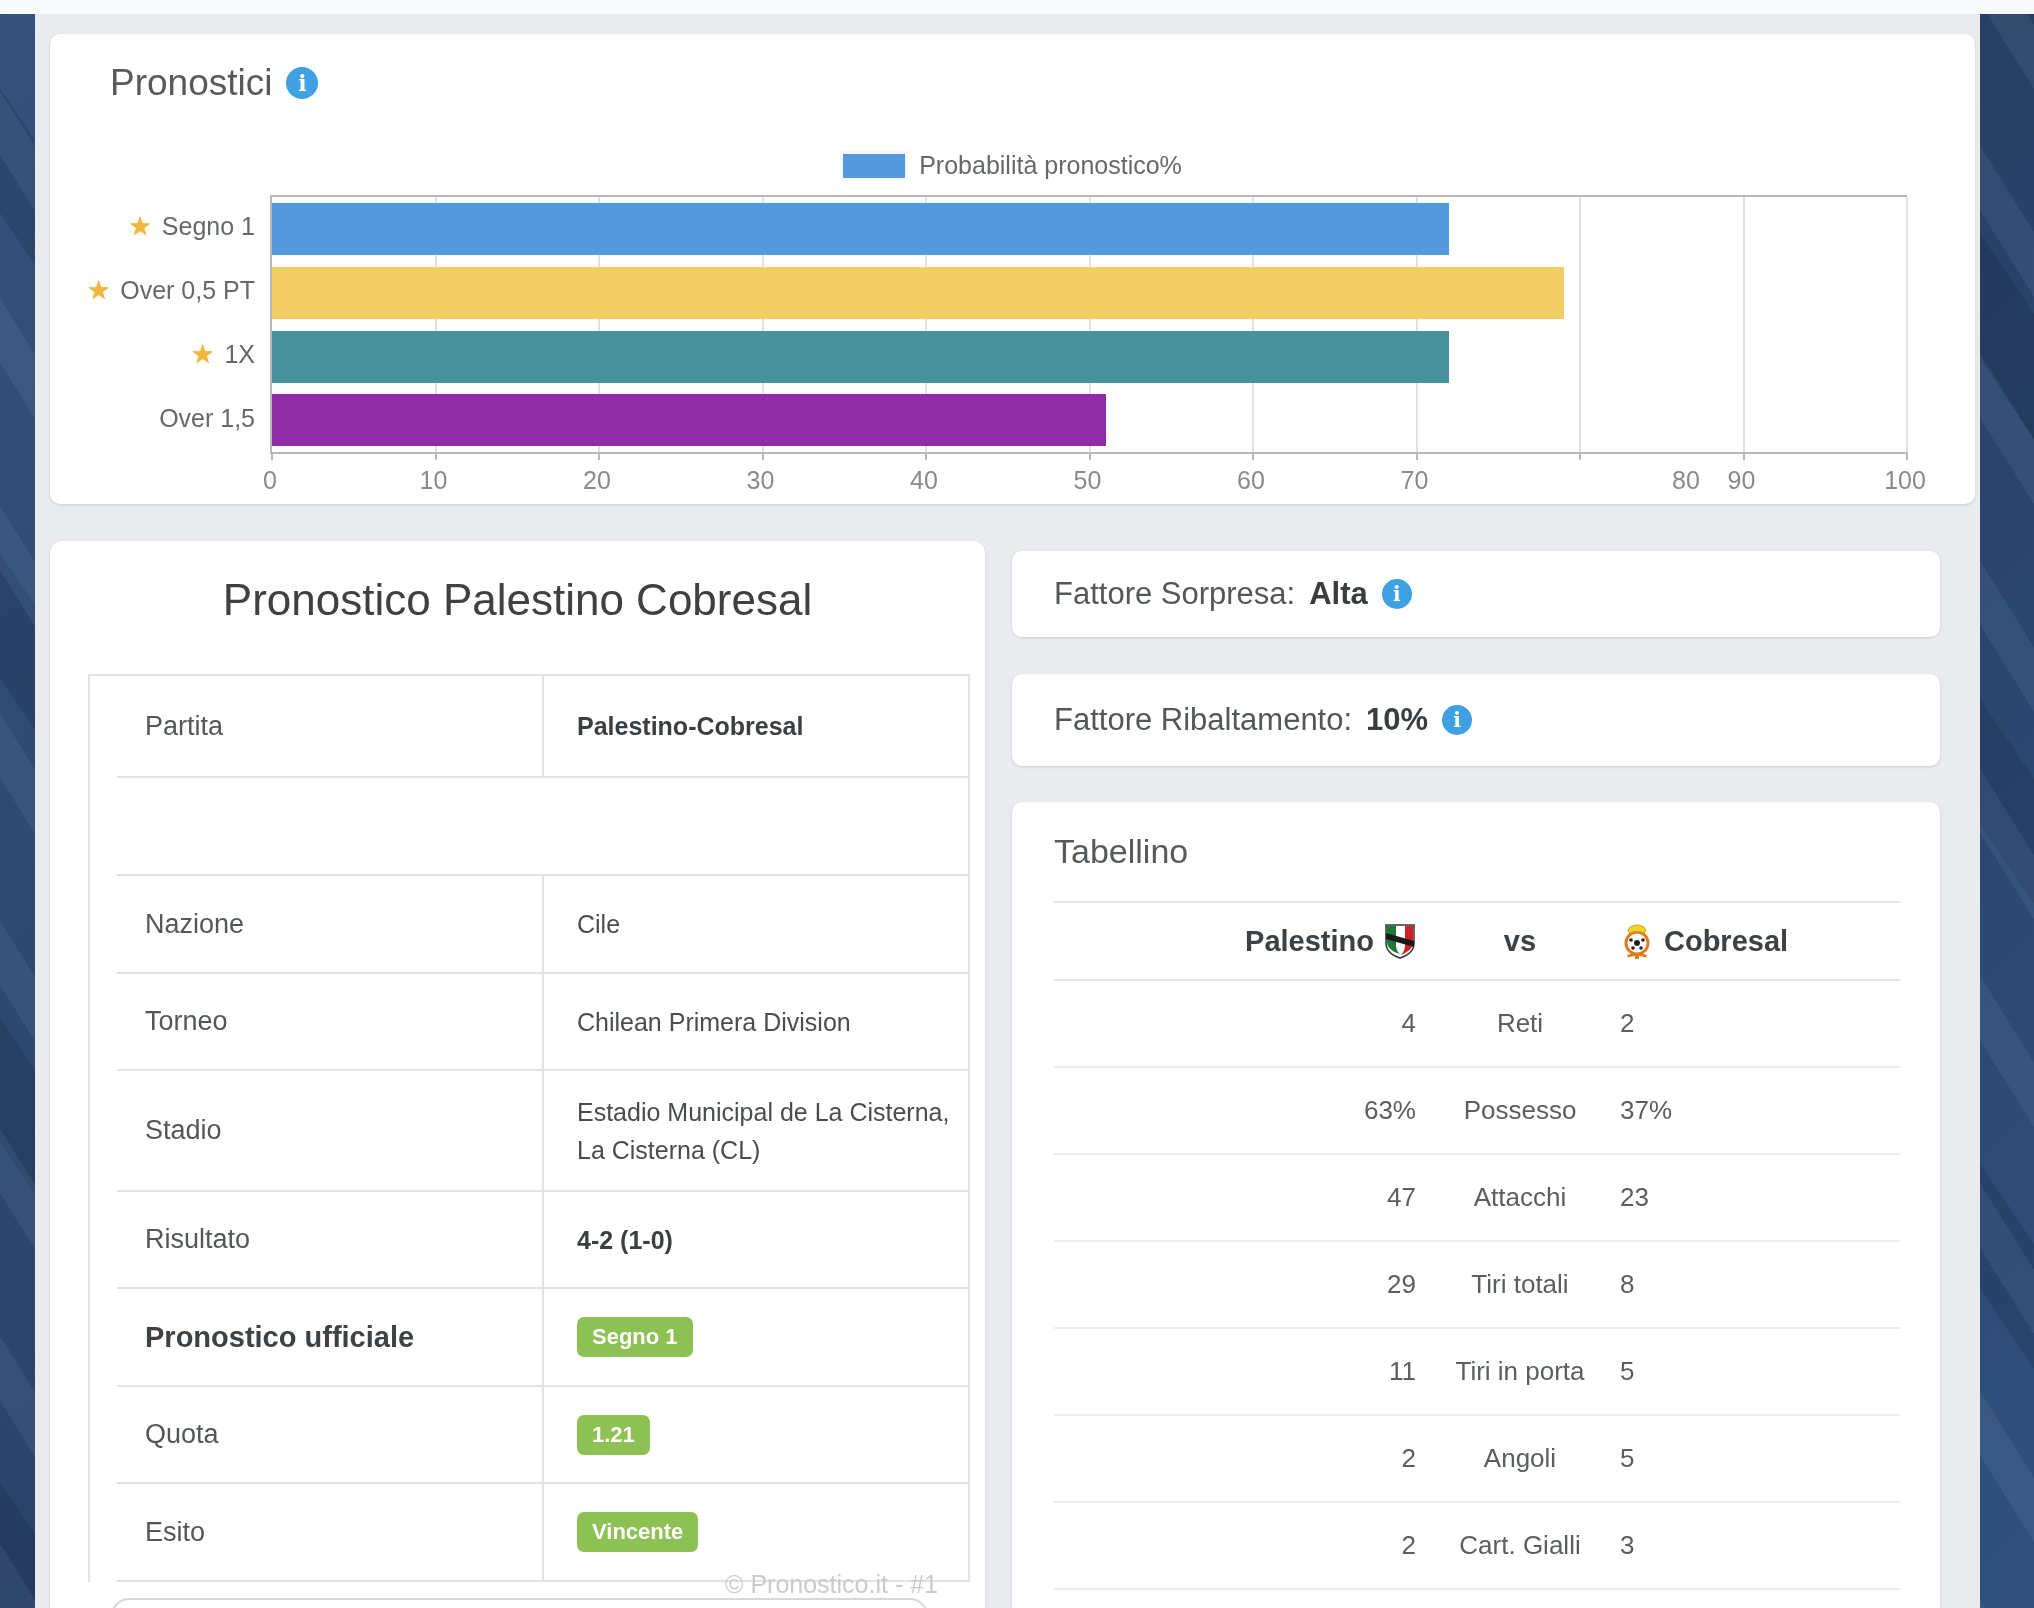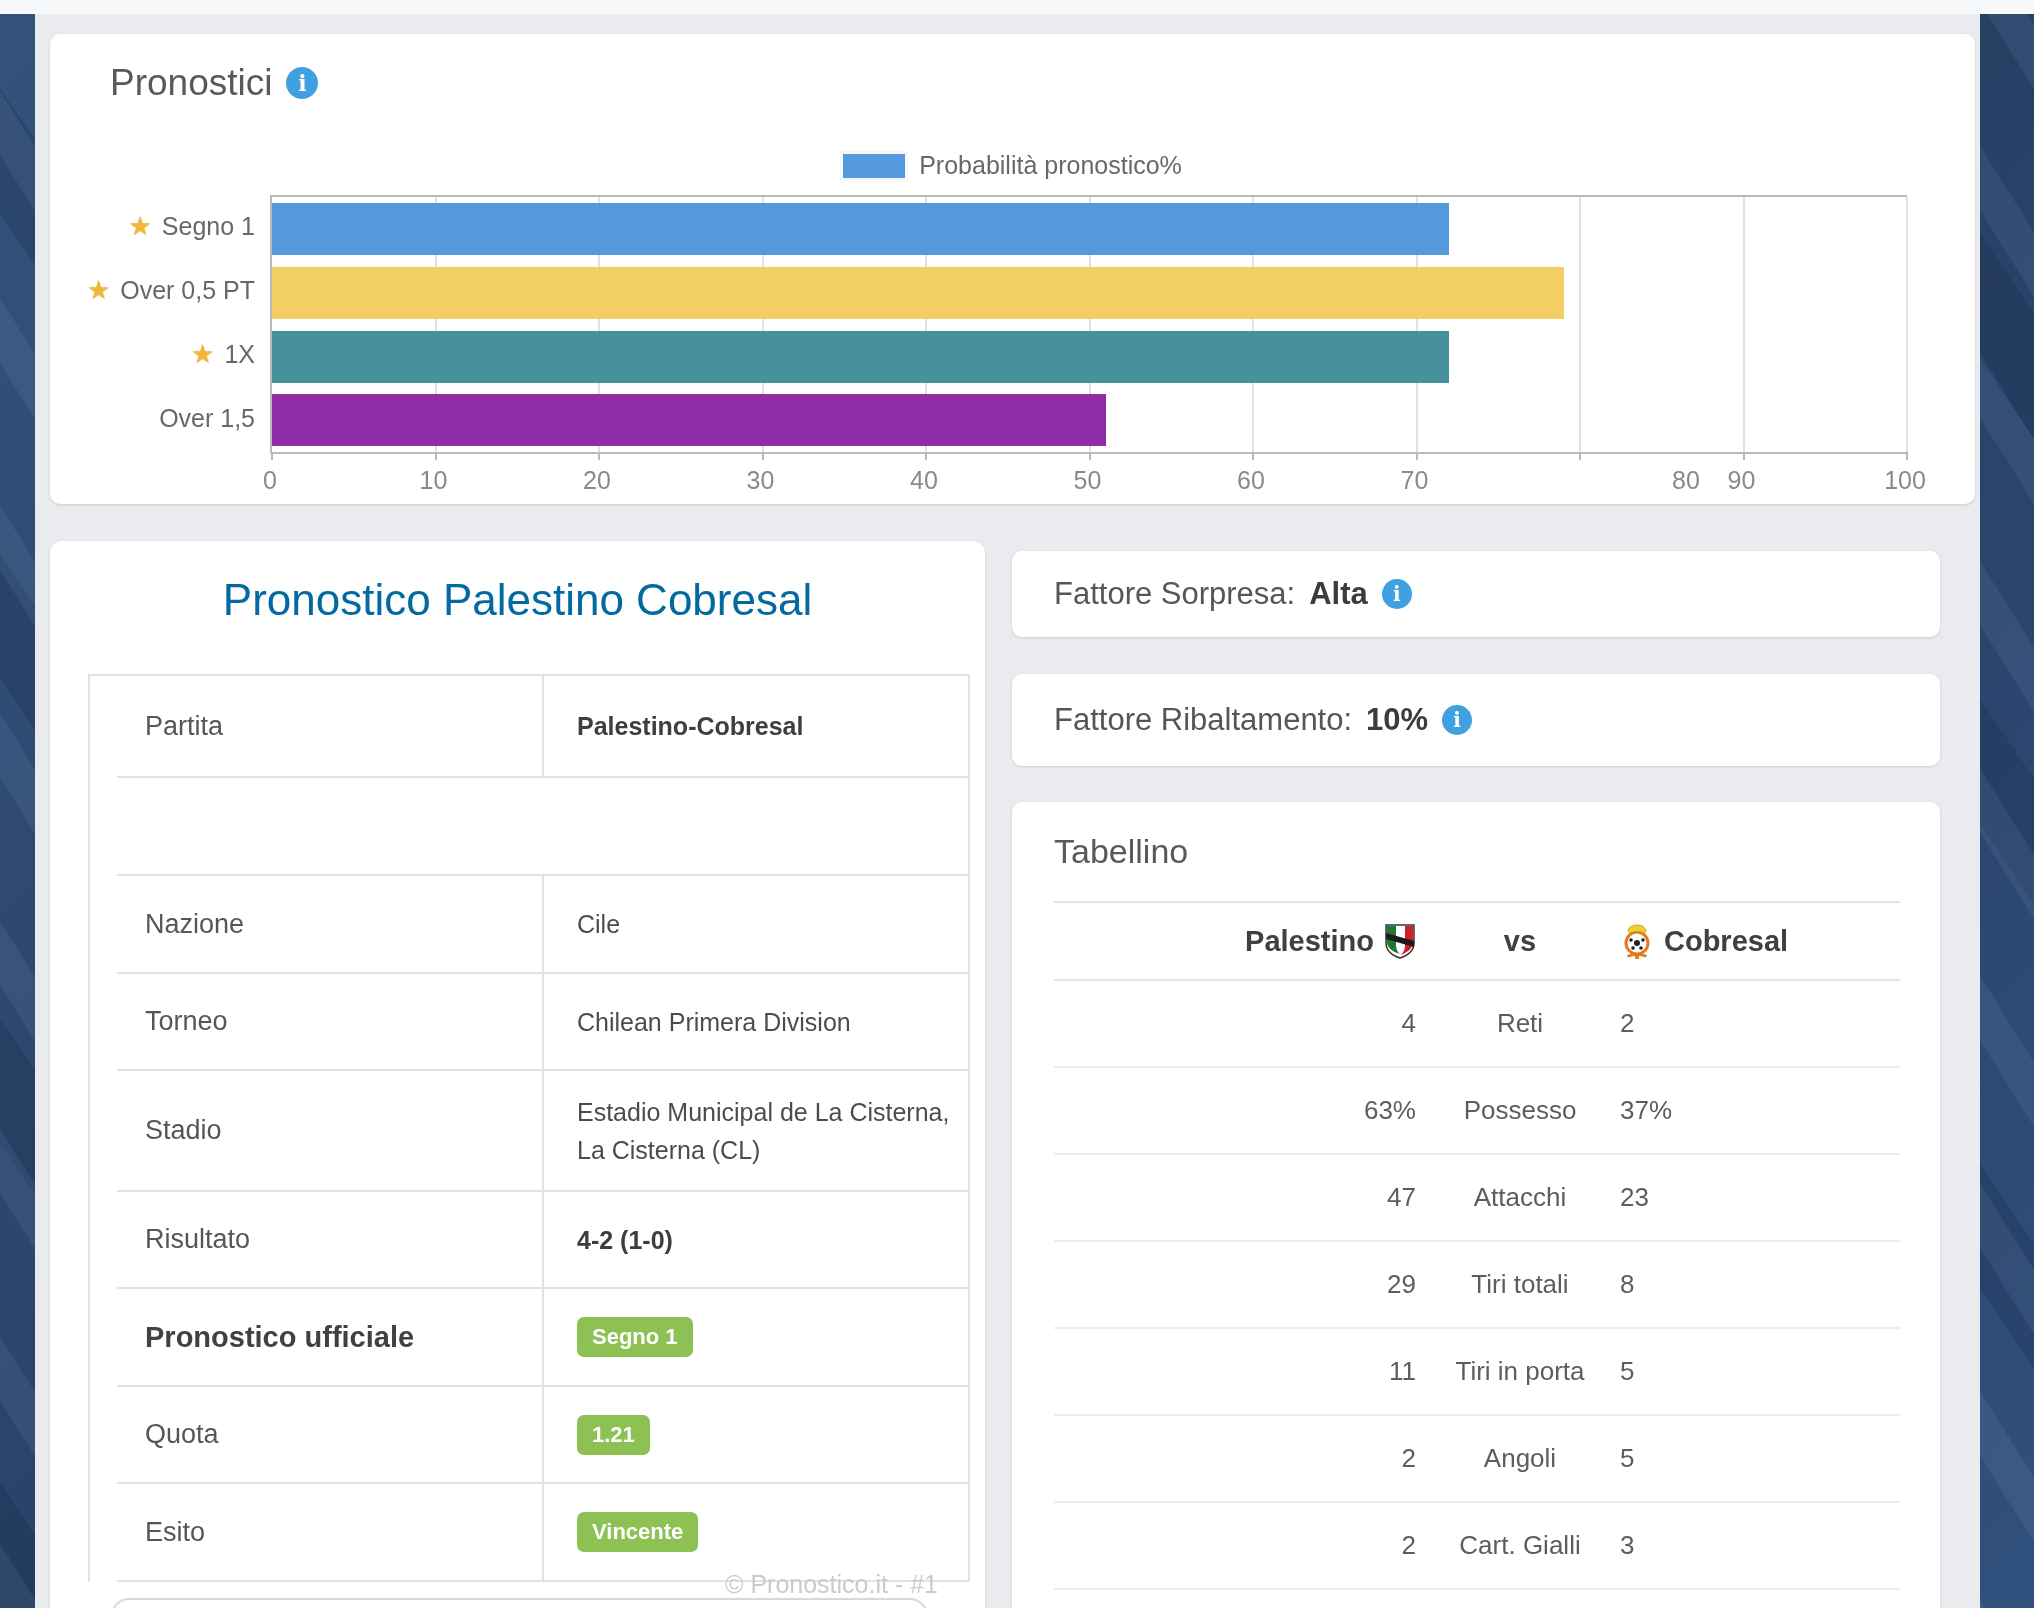--- a/index.html
+++ b/index.html
@@ -38,21 +38,21 @@
   .bar{position:absolute;left:0;top:6px;height:52px;}
   .cat-labels{position:absolute;left:0;top:161px;width:205px;height:255px;}
   .cat-label{position:absolute;right:0;width:205px;display:flex;justify-content:flex-end;align-items:center;gap:10px;
     font-size:25px;color:#66696c;white-space:nowrap;}
   .star{color:#f3b73d;font-size:26px;text-shadow:0 0 1px #d79c20;}
   .axis-labels{position:absolute;left:220px;top:432px;width:1635px;height:32px;}
   .axis-label{position:absolute;transform:translateX(-50%);font-size:25px;color:#8a8a8a;}
 
   
   .card-match{left:50px;top:541px;width:935px;height:1090px;border-radius:12px;}
-  .match-title{margin-top:34px;text-align:center;font-size:44px;color:#0369a1;}
+  .match-title{margin-top:34px;text-align:center;font-size:44px;color:#404040;}
   .match-table{position:absolute;left:38px;top:133px;width:851px;border:2px solid #e0e2e3;border-bottom:none;padding-left:27px;}
   .mrow{display:flex;border-bottom:2px solid #e0e2e3;}
   .mlabel{width:427px;box-sizing:border-box;padding-left:28px;display:flex;align-items:center;
     font-size:27px;color:#54575a;border-right:2px solid #e0e2e3;}
   .mlabel.bold{font-weight:bold;color:#3f4245;font-size:29px;}
   .mvalue{flex:1;box-sizing:border-box;padding-left:33px;padding-right:18px;display:flex;align-items:center;
     font-size:25px;color:#4a4d50;line-height:38px;}
   .mvalue.bold{font-weight:bold;color:#3c3f42;}
   .badge{background:#8dc153;color:#fff;font-weight:bold;font-size:22px;border-radius:7px;padding:9px 15px;line-height:1;}
   .copyright{position:absolute;right:47px;top:1029px;font-size:25px;color:#c9ccce;}

